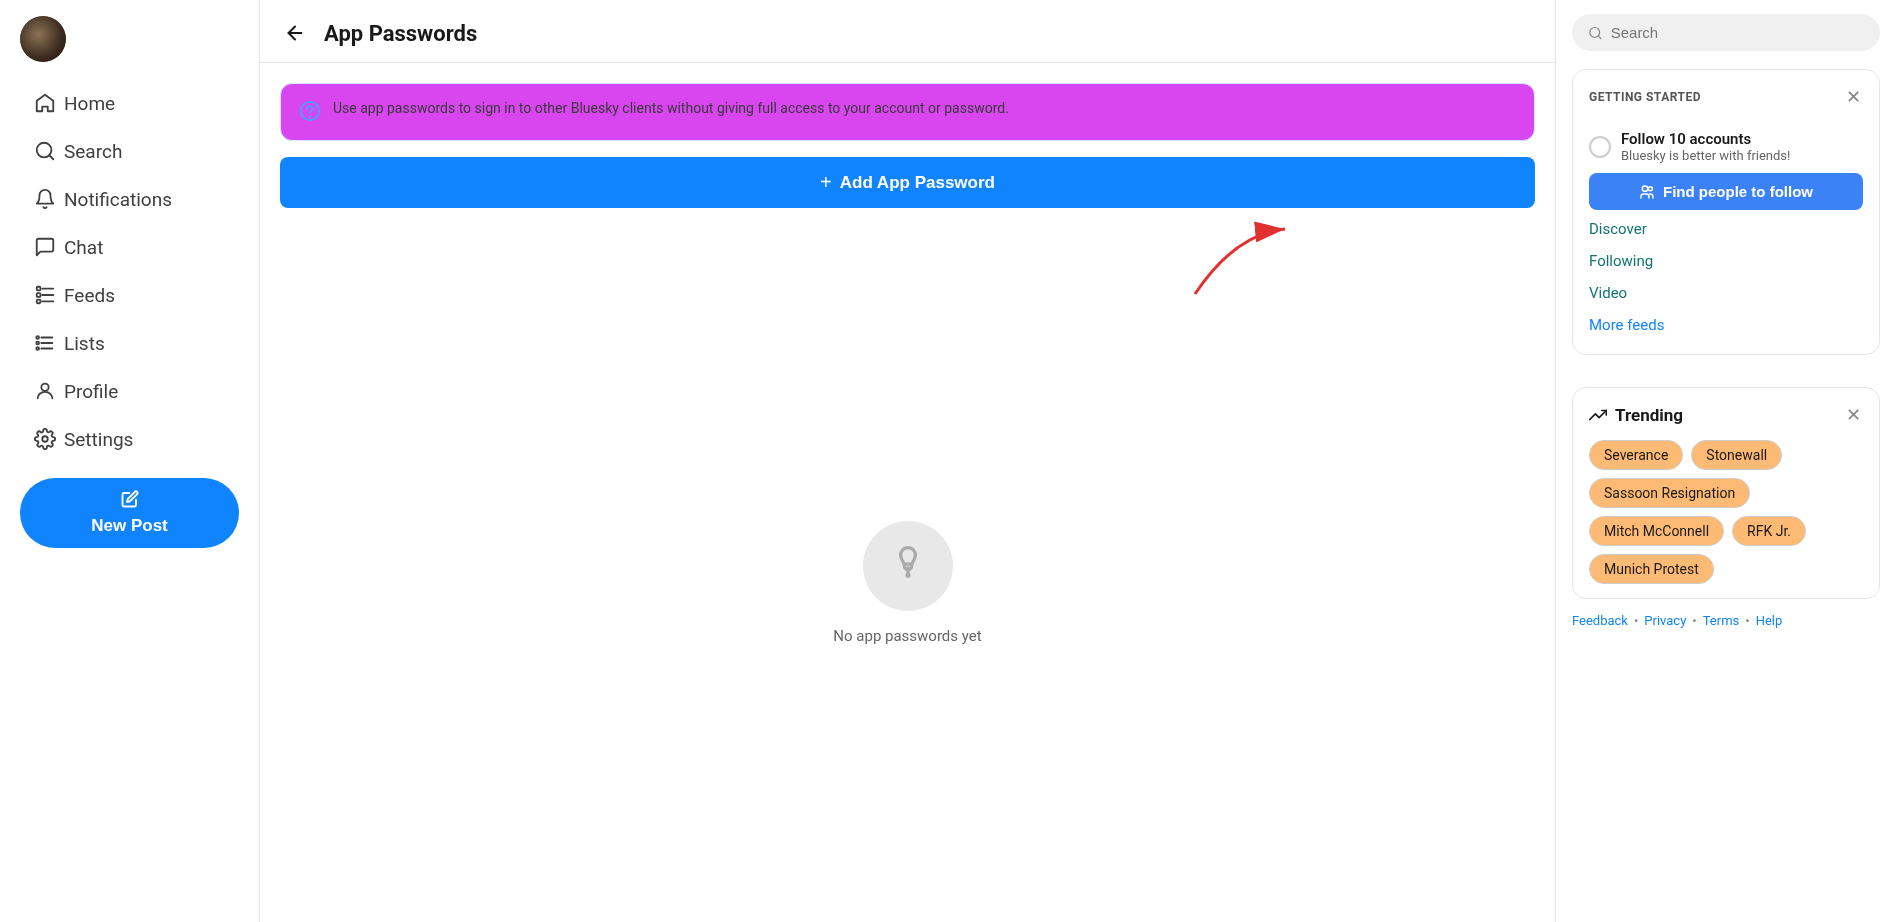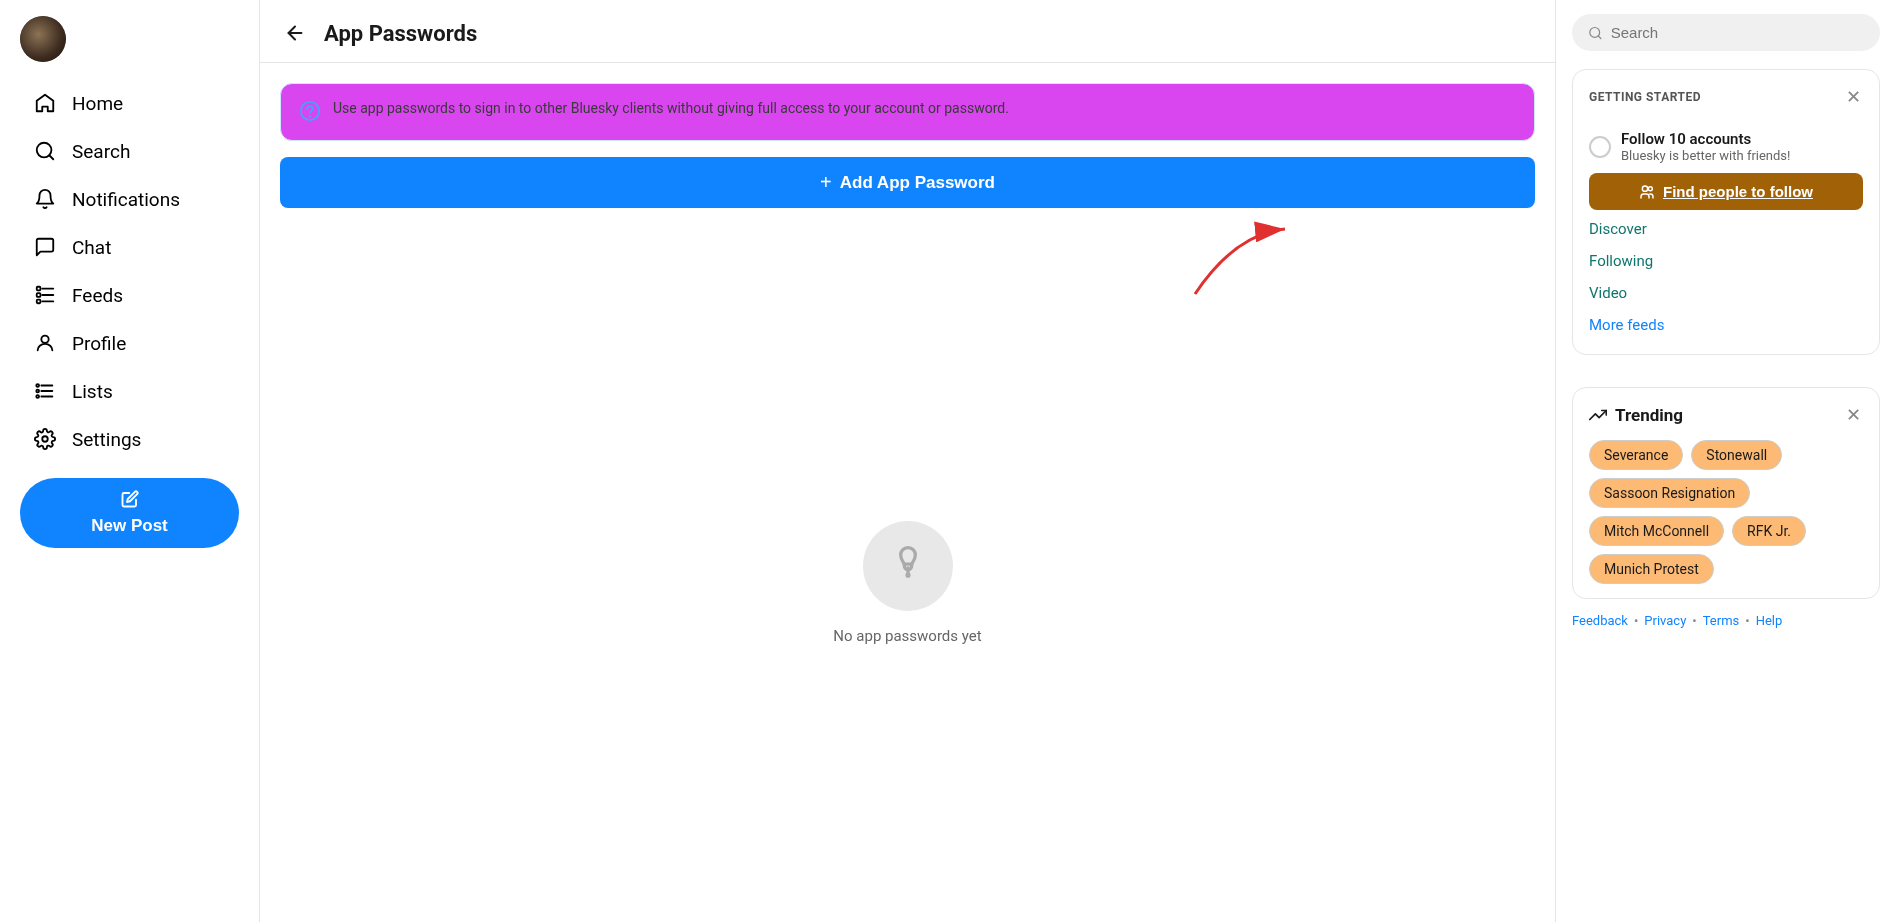--- a/index.html
+++ b/index.html
@@ -36,27 +36,27 @@
     }
     .avatar-img {
       width: 100%;
       height: 100%;
       background: radial-gradient(circle at 40% 40%, #8b7355 0%, #3d2b1f 60%, #1a0f0a 100%);
       border-radius: 50%;
     }
     .nav-item {
       display: flex;
       align-items: center;
-      gap: 14px;
+      gap: 6px;
       padding: 10px 12px;
       border-radius: 999px;
       cursor: pointer;
       font-size: 19px;
       font-weight: 400;
-      color: #000000;
+      color: #404040;
       text-decoration: none;
       width: 100%;
       margin-bottom: 2px;
       transition: background 0.15s;
     }
     .nav-icon {
       width: 26px;
       height: 26px;
       display: flex;
       align-items: center;
@@ -243,34 +243,33 @@
       width: 22px;
       height: 22px;
       border-radius: 50%;
       border: 2px solid #ccc;
       flex-shrink: 0;
     }
     .follow-text-group { display: flex; flex-direction: column; }
     .follow-title { font-size: 15px; font-weight: 600; }
     .follow-subtitle { font-size: 13px; color: #666; }
     .find-people-btn {
-      background: #a16207;
+      background: #3b82f6;
       color: #fff;
       border: none;
       border-radius: 8px;
       padding: 10px;
       font-size: 15px;
       font-weight: 600;
       cursor: pointer;
       display: flex;
       align-items: center;
       justify-content: center;
       gap: 8px;
       width: 100%;
-      text-decoration: underline;
     }
     .feed-links {
       display: flex;
       flex-direction: column;
       gap: 2px;
       margin-top: 4px;
     }
     .feed-link {
       font-size: 15px;
       color: #0f766e;
@@ -379,39 +378,39 @@
           <rect x="3" y="17" width="4" height="4" rx="1"></rect>
           <line x1="9" y1="19" x2="21" y2="19"></line>
       </svg>
     </span>
     <span>Feeds</span>
   </a>
 
   <a class="nav-item">
     <span class="nav-icon">
       <svg viewBox="0 0 24 24" fill="none" stroke="currentColor" stroke-width="2" stroke-linecap="round" stroke-linejoin="round">
-        <circle cx="12" cy="8" r="4"></circle>
-          <path d="M4 20c0-4 3.6-7 8-7s8 3 8 7"></path>
-      </svg>
-    </span>
-    <span>Profile</span>
-  </a>
-
-  <a class="nav-item">
-    <span class="nav-icon">
-      <svg viewBox="0 0 24 24" fill="none" stroke="currentColor" stroke-width="2" stroke-linecap="round" stroke-linejoin="round">
         <circle cx="4" cy="6" r="1.5"></circle>
           <circle cx="4" cy="12" r="1.5"></circle>
           <circle cx="4" cy="18" r="1.5"></circle>
           <line x1="8" y1="6" x2="20" y2="6"></line>
           <line x1="8" y1="12" x2="20" y2="12"></line>
           <line x1="8" y1="18" x2="20" y2="18"></line>
       </svg>
     </span>
     <span>Lists</span>
+  </a>
+
+  <a class="nav-item">
+    <span class="nav-icon">
+      <svg viewBox="0 0 24 24" fill="none" stroke="currentColor" stroke-width="2" stroke-linecap="round" stroke-linejoin="round">
+        <circle cx="12" cy="8" r="4"></circle>
+          <path d="M4 20c0-4 3.6-7 8-7s8 3 8 7"></path>
+      </svg>
+    </span>
+    <span>Profile</span>
   </a>
 
   <a class="nav-item">
     <span class="nav-icon">
       <svg viewBox="0 0 24 24" fill="none" stroke="currentColor" stroke-width="2" stroke-linecap="round" stroke-linejoin="round">
         <circle cx="12" cy="12" r="3"></circle>
         <path d="M19.4 15a1.65 1.65 0 0 0 .33 1.82l.06.06a2 2 0 0 1-2.83 2.83l-.06-.06a1.65 1.65 0 0 0-1.82-.33 1.65 1.65 0 0 0-1 1.51V21a2 2 0 0 1-4 0v-.09A1.65 1.65 0 0 0 9 19.4a1.65 1.65 0 0 0-1.82.33l-.06.06a2 2 0 0 1-2.83-2.83l.06-.06A1.65 1.65 0 0 0 4.68 15a1.65 1.65 0 0 0-1.51-1H3a2 2 0 0 1 0-4h.09A1.65 1.65 0 0 0 4.6 9a1.65 1.65 0 0 0-.33-1.82l-.06-.06a2 2 0 0 1 2.83-2.83l.06.06A1.65 1.65 0 0 0 9 4.68a1.65 1.65 0 0 0 1-1.51V3a2 2 0 0 1 4 0v.09a1.65 1.65 0 0 0 1 1.51 1.65 1.65 0 0 0 1.82-.33l.06-.06a2 2 0 0 1 2.83 2.83l-.06.06A1.65 1.65 0 0 0 19.4 9a1.65 1.65 0 0 0 1.51 1H21a2 2 0 0 1 0 4h-.09a1.65 1.65 0 0 0-1.51 1z"></path>
       </svg>
     </span>
     <span>Settings</span>

